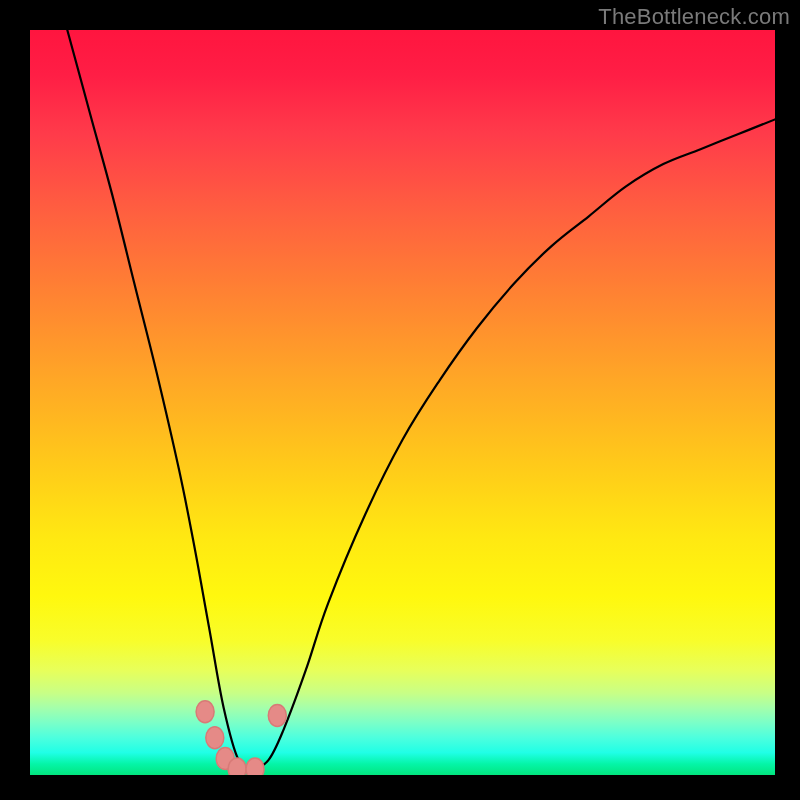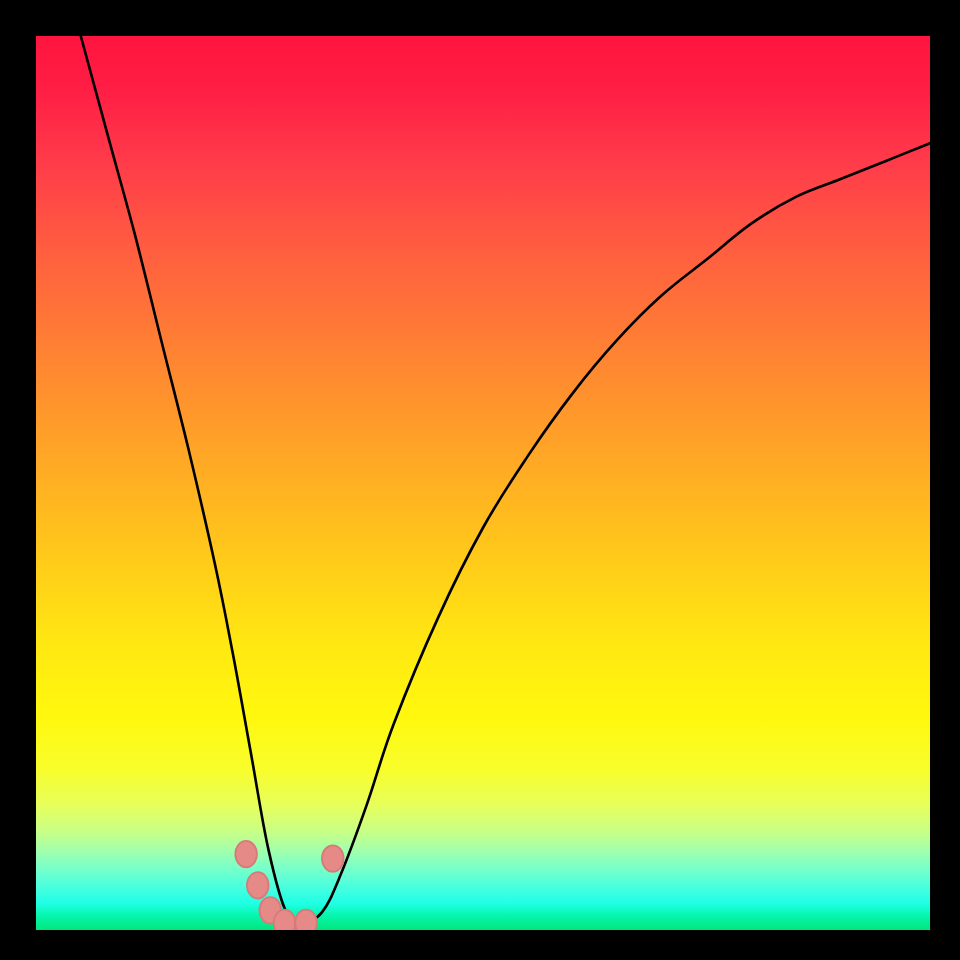--- a/index.html
+++ b/index.html
@@ -73,20 +73,21 @@
   .dot {
     fill: #e58a87;
     stroke: #d87a77;
     stroke-width: 1.5;
   }
 </style>
 </head>
 <body>
 
 <div class="frame">
+  <div class="watermark">TheBottleneck.com</div>
 
   <div class="plot-area">
     <div class="gradient"></div>
 
     <svg class="curve" viewBox="0 0 745 745" preserveAspectRatio="none">
       <path id="curve-path" fill="none" stroke="#000" stroke-width="2.2" stroke-linecap="round" d="M 37.3 0.0 C 41.3 14.8, 51.6 52.4, 59.6 82.0 C 67.6 111.5, 73.9 133.1, 82.0 163.9 C 90.0 194.7, 96.3 221.1, 104.3 253.3 C 112.3 285.5, 118.6 309.2, 126.7 342.7 C 134.7 376.2, 142.3 408.7, 149.0 439.6 C 155.7 470.4, 158.5 485.9, 163.9 514.0 C 169.3 542.2, 173.4 566.5, 178.8 596.0 C 184.2 625.5, 188.3 653.8, 193.7 678.0 C 199.1 702.1, 203.2 719.4, 208.6 730.1 C 214.0 740.8, 218.1 737.5, 223.5 737.5 C 228.9 737.5, 233.0 736.8, 238.4 730.1 C 243.8 723.4, 246.6 716.4, 253.3 700.3 C 260.0 684.2, 267.6 663.5, 275.6 640.7 C 283.7 617.9, 287.3 601.8, 298.0 573.6 C 308.7 545.5, 321.8 513.8, 335.3 484.3 C 348.7 454.7, 359.1 433.9, 372.5 409.8 C 385.9 385.6, 396.3 370.3, 409.8 350.1 C 423.2 330.0, 433.6 315.4, 447.0 298.0 C 460.4 280.6, 470.8 268.1, 484.3 253.3 C 497.7 238.5, 508.1 228.1, 521.5 216.1 C 534.9 204.0, 545.3 197.0, 558.8 186.3 C 572.2 175.5, 582.6 165.8, 596.0 156.4 C 609.4 147.1, 619.8 140.8, 633.3 134.1 C 646.7 127.4, 657.1 124.6, 670.5 119.2 C 683.9 113.8, 694.3 109.7, 707.8 104.3 C 721.2 98.9, 738.3 92.1, 745.0 89.4"></path>
       <g id="dots">
           <ellipse cx="175.1" cy="681.7" rx="9" ry="11" class="dot"></ellipse>
           <ellipse cx="184.8" cy="707.8" rx="9" ry="11" class="dot"></ellipse>
           <ellipse cx="195.2" cy="728.6" rx="9" ry="11" class="dot"></ellipse>

